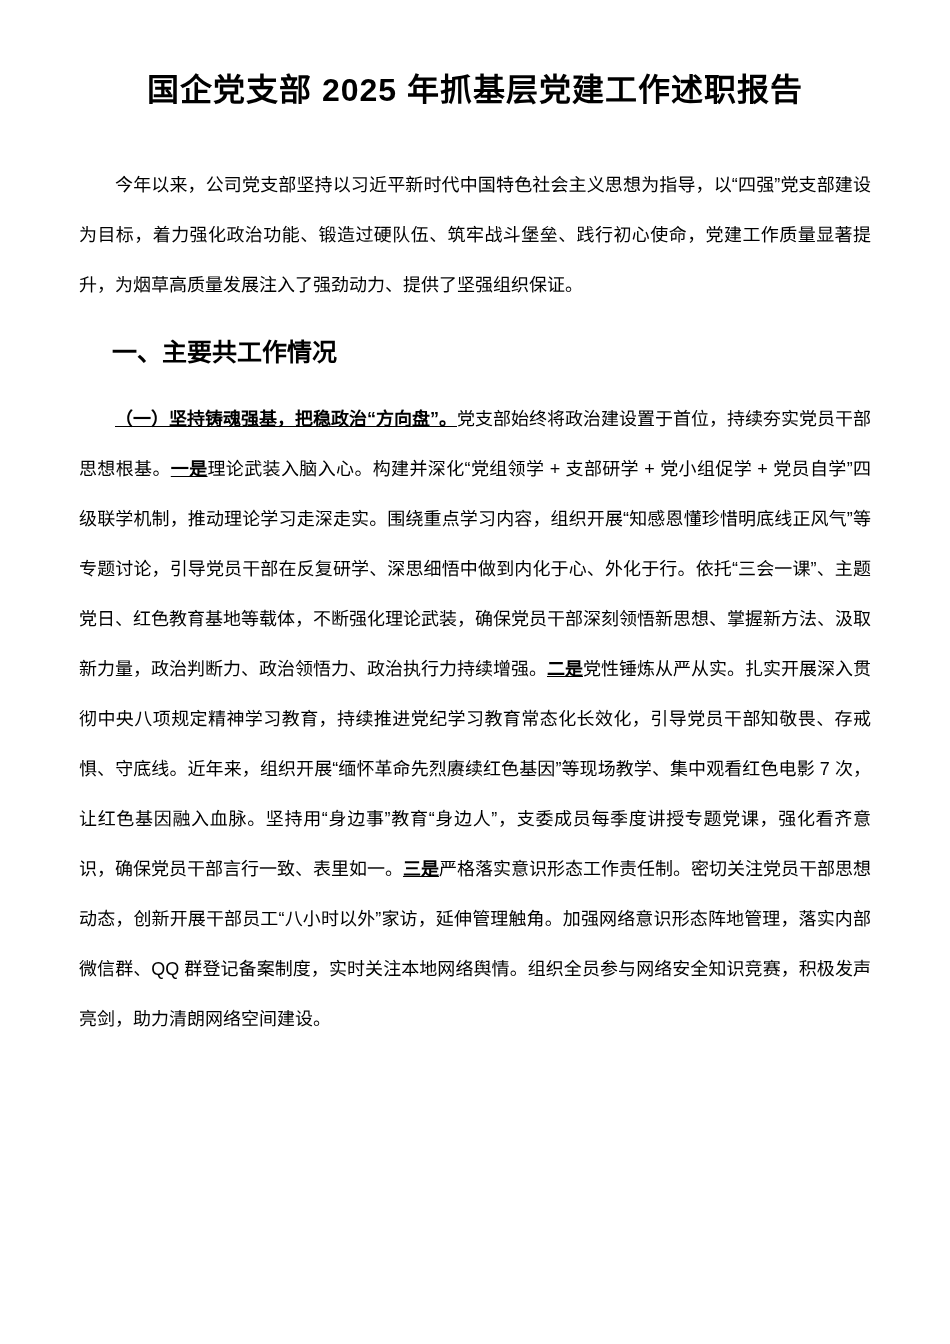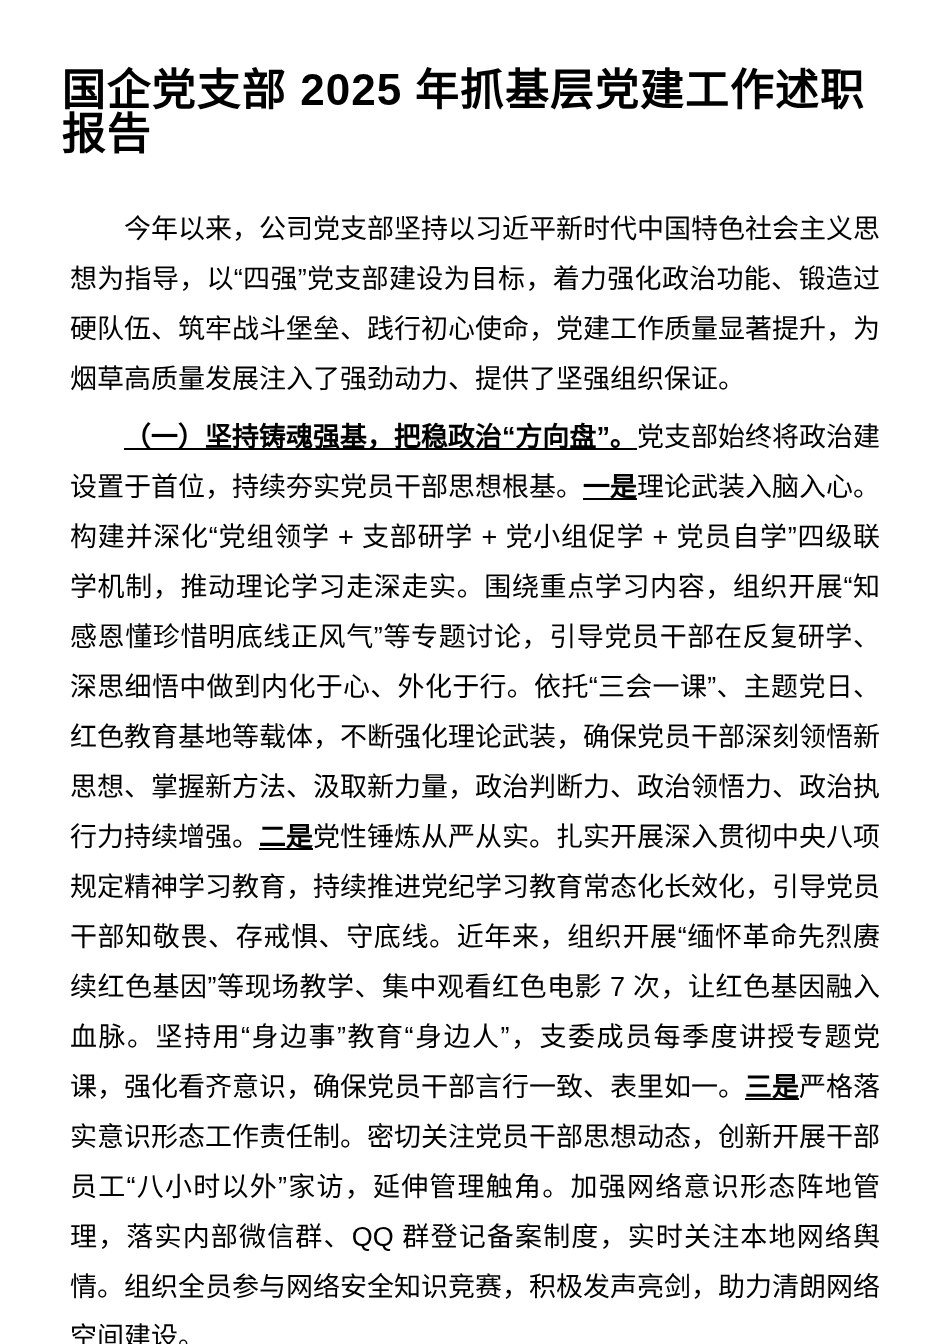--- a/index.html
+++ b/index.html
@@ -13,48 +13,49 @@
     height: 1344px;
     margin: 0 auto;
     background: #ffffff;
     color: #000000;
     font-family: "Liberation Sans", "DejaVu Sans", sans-serif;
     box-sizing: border-box;
     padding: 68px 62px 0 62px;
     overflow: hidden;
   }
   .doc-title {
-    font-size: 44px;
+    font-size: 32px;
     font-weight: bold;
     line-height: 44px;
-    text-align: left;
+    text-align: center;
     margin: 0 0 48px 0;
     letter-spacing: 1px;
   }
   .para {
-    font-size: 27px;
+    font-size: 18px;
     line-height: 50px;
     text-align: justify;
     text-indent: 2em;
-    margin: 8px;
+    margin: 17px;
     word-break: break-all;
   }
   .section-heading {
     font-size: 25px;
     line-height: 50px;
     font-weight: bold;
     text-indent: 2em;
     margin: 0;
   }
   .b { font-weight: bold; text-decoration: underline; }
   .r { font-weight: normal; }
 </style>
 </head>
 <body>
 
 <div class="page">
   <h1 class="doc-title">国企党支部 2025 年抓基层党建工作述职报告</h1>
 
   <p class="para">今年以来，公司党支部坚持以习近平新时代中国特色社会主义思想为指导，以“四强”党支部建设为目标，着力强化政治功能、锻造过硬队伍、筑牢战斗堡垒、践行初心使命，党建工作质量显著提升，为烟草高质量发展注入了强劲动力、提供了坚强组织保证。</p>
 
+  <h2 class="section-heading">一、主要共工作情况</h2>
 
   <p class="para"><span class="b">（一）坚持铸魂强基，把稳政治“方向盘”。</span><span class="r">党支部始终将政治建设置于首位，持续夯实党员干部思想根基。</span><span class="b">一是</span><span class="r">理论武装入脑入心。构建并深化“党组领学 + 支部研学 + 党小组促学 + 党员自学”四级联学机制，推动理论学习走深走实。围绕重点学习内容，组织开展“知感恩懂珍惜明底线正风气”等专题讨论，引导党员干部在反复研学、深思细悟中做到内化于心、外化于行。依托“三会一课”、主题党日、红色教育基地等载体，不断强化理论武装，确保党员干部深刻领悟新思想、掌握新方法、汲取新力量，政治判断力、政治领悟力、政治执行力持续增强。</span><span class="b">二是</span><span class="r">党性锤炼从严从实。扎实开展深入贯彻中央八项规定精神学习教育，持续推进党纪学习教育常态化长效化，引导党员干部知敬畏、存戒惧、守底线。近年来，组织开展“缅怀革命先烈赓续红色基因”等现场教学、集中观看红色电影 7 次，让红色基因融入血脉。坚持用“身边事”教育“身边人”，支委成员每季度讲授专题党课，强化看齐意识，确保党员干部言行一致、表里如一。</span><span class="b">三是</span><span class="r">严格落实意识形态工作责任制。密切关注党员干部思想动态，创新开展干部员工“八小时以外”家访，延伸管理触角。加强网络意识形态阵地管理，落实内部微信群、QQ 群登记备案制度，实时关注本地网络舆情。组织全员参与网络安全知识竞赛，积极发声亮剑，助力清朗网络空间建设。</span></p>
 </div>
 
 </body></html>

